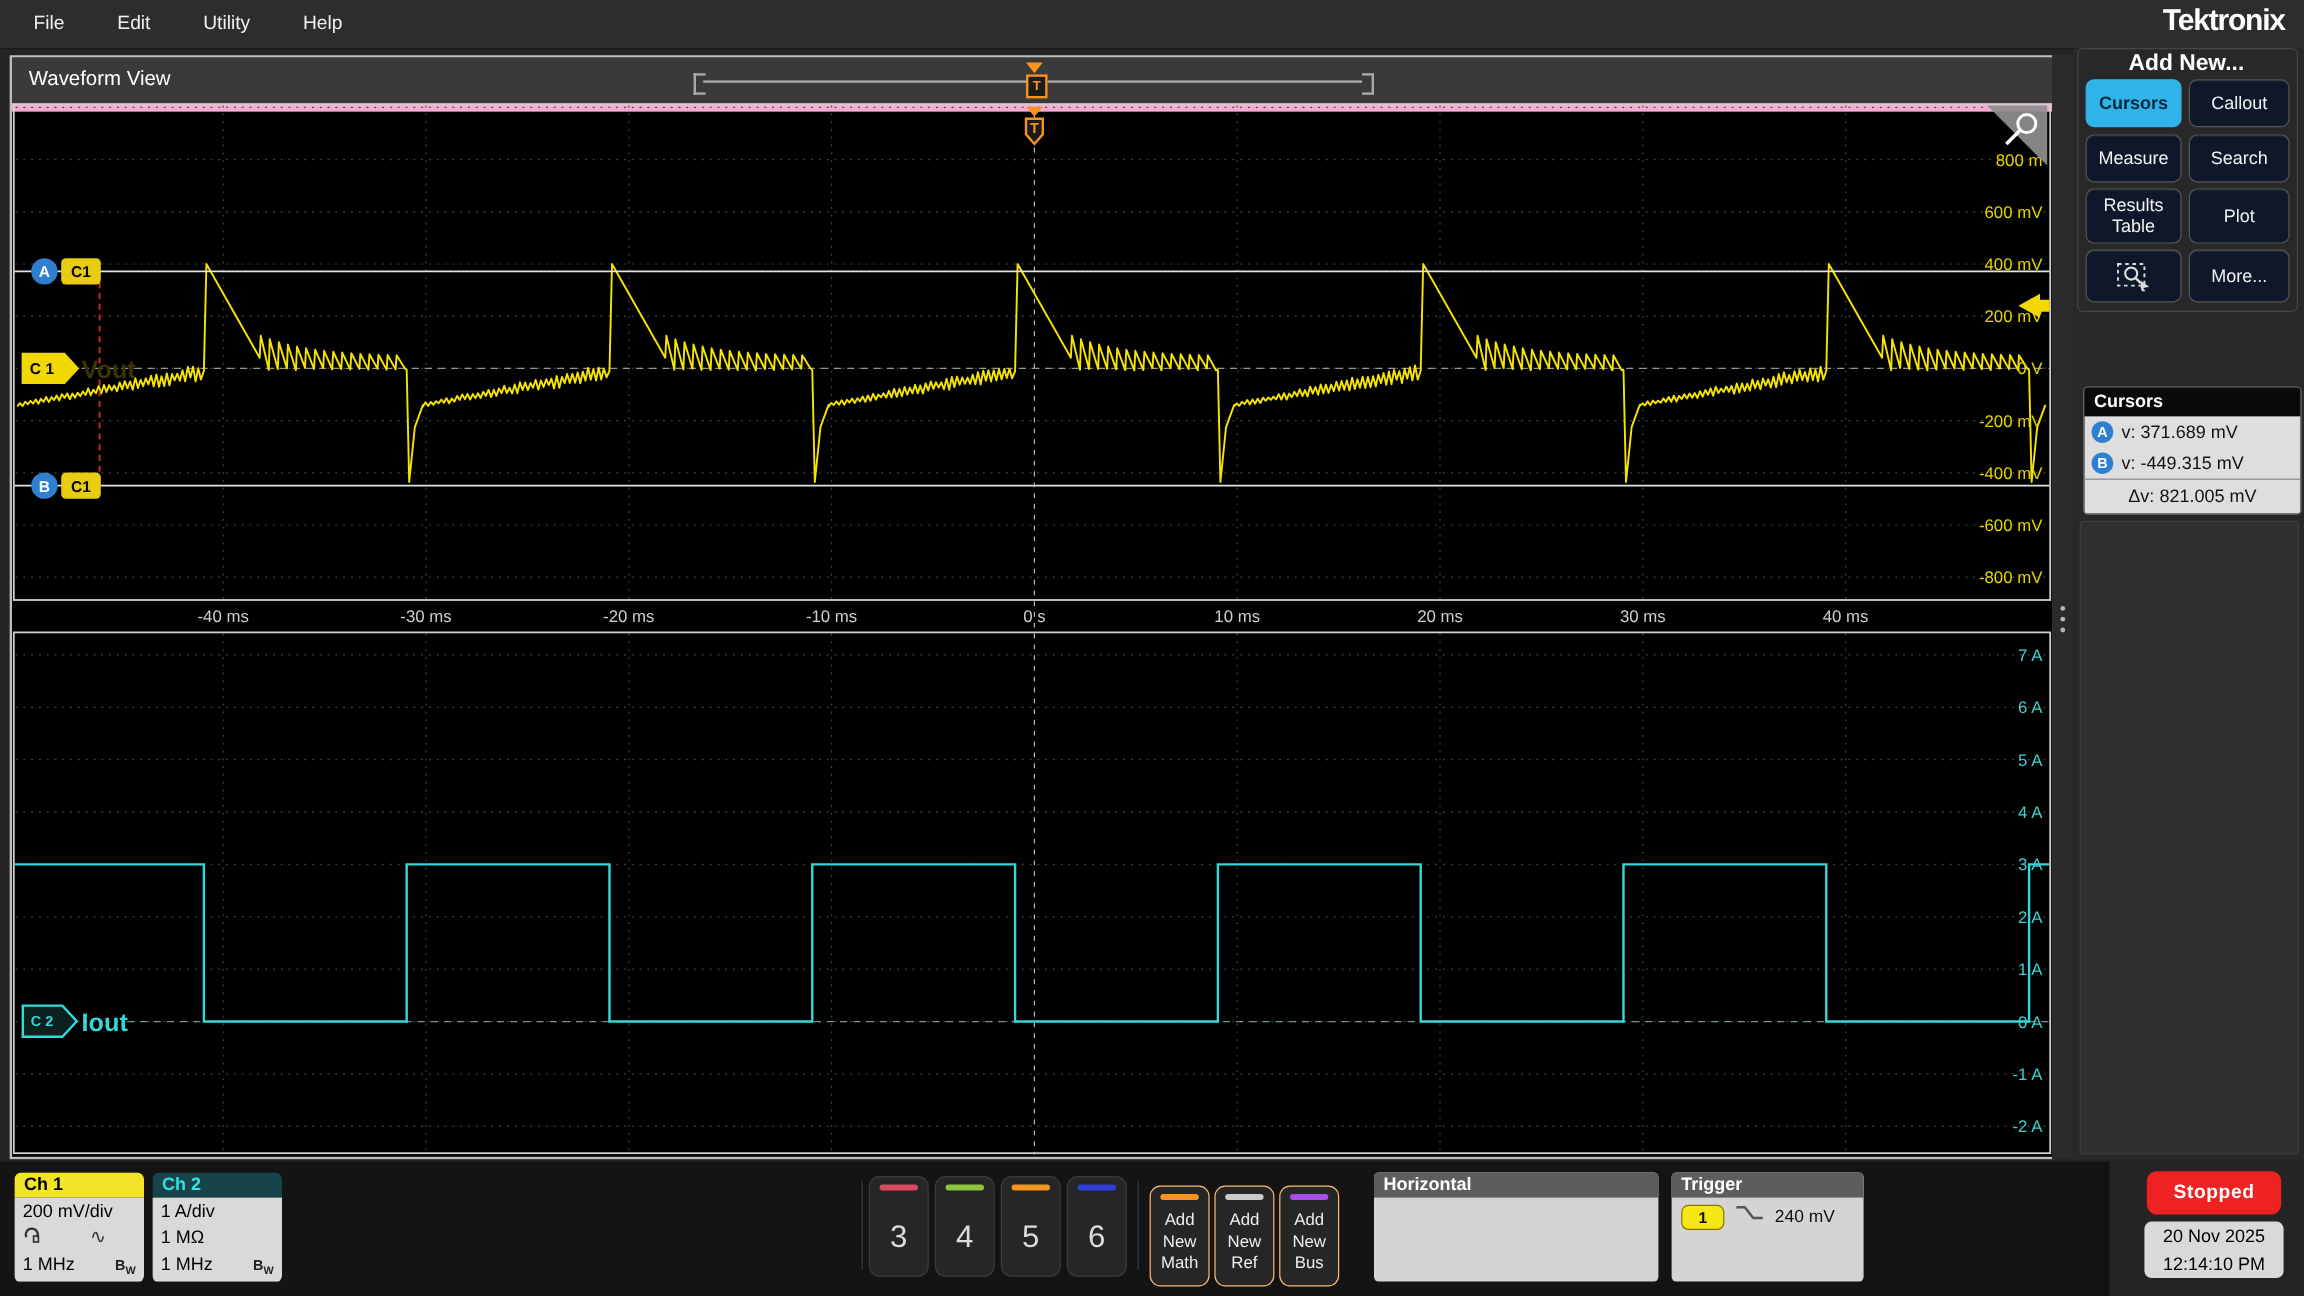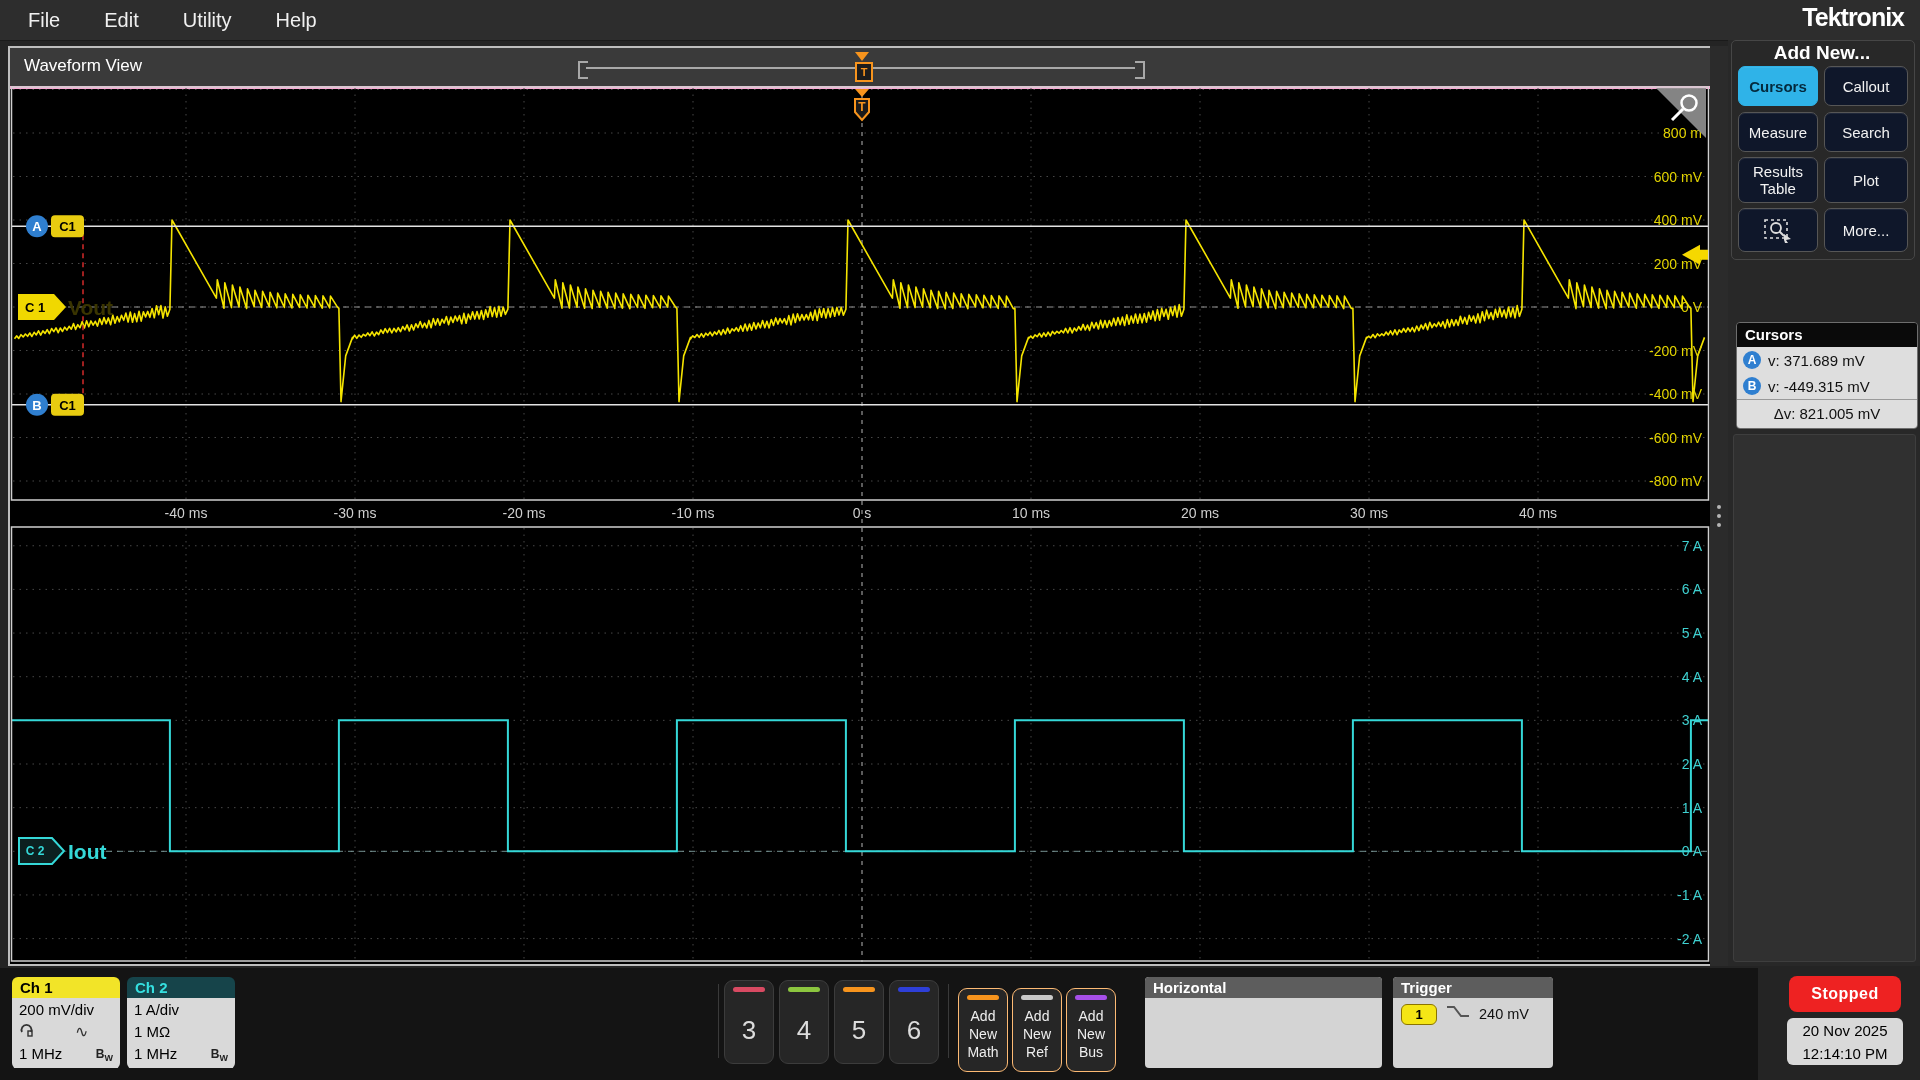--- a/index.html
+++ b/index.html
@@ -1,25 +1,25 @@
 <!DOCTYPE html>
 <html><head>
 <meta charset="utf-8">
 <style>
   html,body{margin:0;padding:0;background:#242424;width:1920px;height:1080px;overflow:hidden;
             font-family:"Liberation Sans",sans-serif;-webkit-font-smoothing:antialiased;}
   
   #menubar{position:absolute;left:0;top:0;width:1920px;height:40px;background:#2d2d2d;border-bottom:1px solid #1a1a1a;}
   #menu-items{position:absolute;left:28px;top:0;height:40px;display:flex;gap:44px;align-items:center;}
-  #menu-items .mi{color:#f0f0f0;font-size:20px;cursor:default;}
+  #menu-items .mi{color:#f0f0f0;font-size:16px;cursor:default;}
   #logo{position:absolute;right:16px;top:3px;color:#fff;font-size:25px;font-weight:800;letter-spacing:-1px;}
   
   #wfv{position:absolute;left:8px;top:46px;width:1704px;height:920px;background:#000;
        border:2px solid #bdbdbd;box-sizing:border-box;}
-  #wfv-titlebar{position:absolute;left:0;top:0;width:1700px;height:38px;background:#3a3a3a;border-bottom:3px solid #f9a8d4;}
+  #wfv-titlebar{position:absolute;left:0;top:0;width:1700px;height:38px;background:#3a3a3a;border-bottom:7px solid #f9a8d4;}
   #wfv-title{position:absolute;left:14px;top:8px;color:#fff;font-size:17px;}
   .bracket{position:absolute;top:13px;width:8px;height:14px;border:2px solid #a8a8a8;}
   #br-l{left:568px;border-right:none;}
   #br-r{left:1125px;border-left:none;}
   #pos-line{position:absolute;left:576px;top:19px;width:549px;height:2px;background:#a8a8a8;}
   #pos-tri{position:absolute;left:845px;top:4px;width:0;height:0;border-left:7px solid transparent;border-right:7px solid transparent;border-top:9px solid #f7941d;}
   #pos-tbox{position:absolute;left:845px;top:14px;width:14px;height:16px;background:#1c1c1c;border:2px solid #f7941d;color:#f7941d;font-size:11px;font-weight:700;text-align:center;line-height:16px;}
   #scope{position:absolute;left:0;top:38px;}
   #scope text{font-family:"Liberation Sans",sans-serif;}
   

